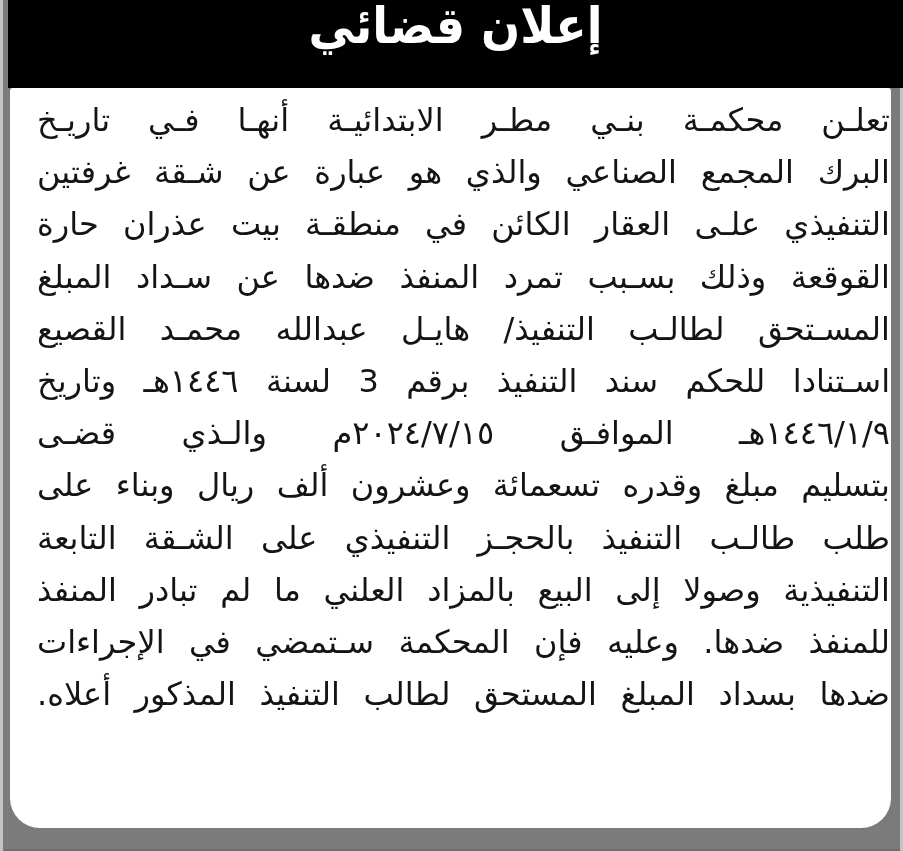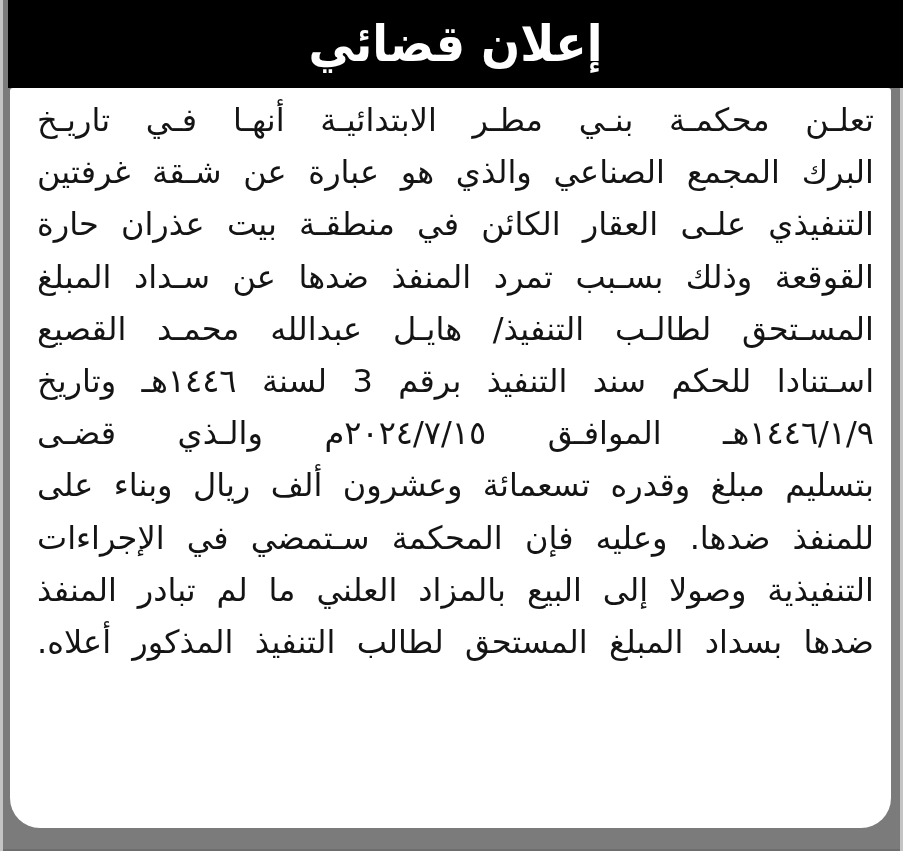--- a/index.html
+++ b/index.html
@@ -16,41 +16,40 @@
     overflow: hidden;
     
     box-shadow: inset 3px 0 0 #c4c4c4, inset -3px 0 0 #c4c4c4, inset 0 -2px 0 #6e6e6e;
   }
   .header {
     position: absolute;
     top: 0; left: 8px; right: 0;
     height: 88px;
     background: #000000;
     display: flex;
-    align-items: center;
     justify-content: center;
     z-index: 2;
   }
   .header .title {
     color: #ffffff;
     font-size: 46px;
     font-weight: bold;
     letter-spacing: 0;
     direction: rtl;
     transform: scaleY(1.08);
   }
   .box {
     position: absolute;
     top: 88px;
     left: 10px;
     right: 12px;
     bottom: 23px;
     background: #ffffff;
     border-radius: 3px 3px 30px 30px;
-    padding: 6px 17px 0 27px;
+    padding: 6px 1px 0 27px;
     box-sizing: border-box;
     direction: rtl;
     overflow: hidden;
     z-index: 1;
   }
   .line {
     height: 52.2px;
     line-height: 52.2px;
     font-size: 32px;
     color: #141414;
@@ -73,18 +72,19 @@
 
   <div class="box" dir="rtl" lang="ar">
     <div class="line">تعلـن محكمـة بنـي مطـر الابتدائيـة أنهـا فـي تاريـخ</div>
     <div class="line">البرك المجمع الصناعي والذي هو عبارة عن شـقة غرفتين</div>
     <div class="line">التنفيذي علـى العقار الكائن في منطقـة بيت عذران حارة</div>
     <div class="line">القوقعة وذلك بسـبب تمرد المنفذ ضدها عن سـداد المبلغ</div>
     <div class="line">المسـتحق لطالـب التنفيذ/ هايـل عبدالله محمـد القصيع</div>
     <div class="line">اسـتنادا للحكم سند التنفيذ برقم 3 لسنة ١٤٤٦هـ وتاريخ</div>
     <div class="line">١٤٤٦/١/٩هـ الموافـق ٢٠٢٤/٧/١٥م والـذي قضـى</div>
     <div class="line">بتسليم مبلغ وقدره تسعمائة وعشرون ألف ريال وبناء على</div>
+    <div class="line">طلب طالـب التنفيذ بالحجـز التنفيذي على الشـقة التابعة</div>
+    <div class="line">التنفيذية وصولا إلى البيع بالمزاد العلني ما لم تبادر المنفذ</div>
     <div class="line">للمنفذ ضدها. وعليه فإن المحكمة سـتمضي في الإجراءات</div>
-    <div class="line">التنفيذية وصولا إلى البيع بالمزاد العلني ما لم تبادر المنفذ</div>
     <div class="line">ضدها بسداد المبلغ المستحق لطالب التنفيذ المذكور أعلاه.</div>
   </div>
 
 </div>
 
 </body></html>

